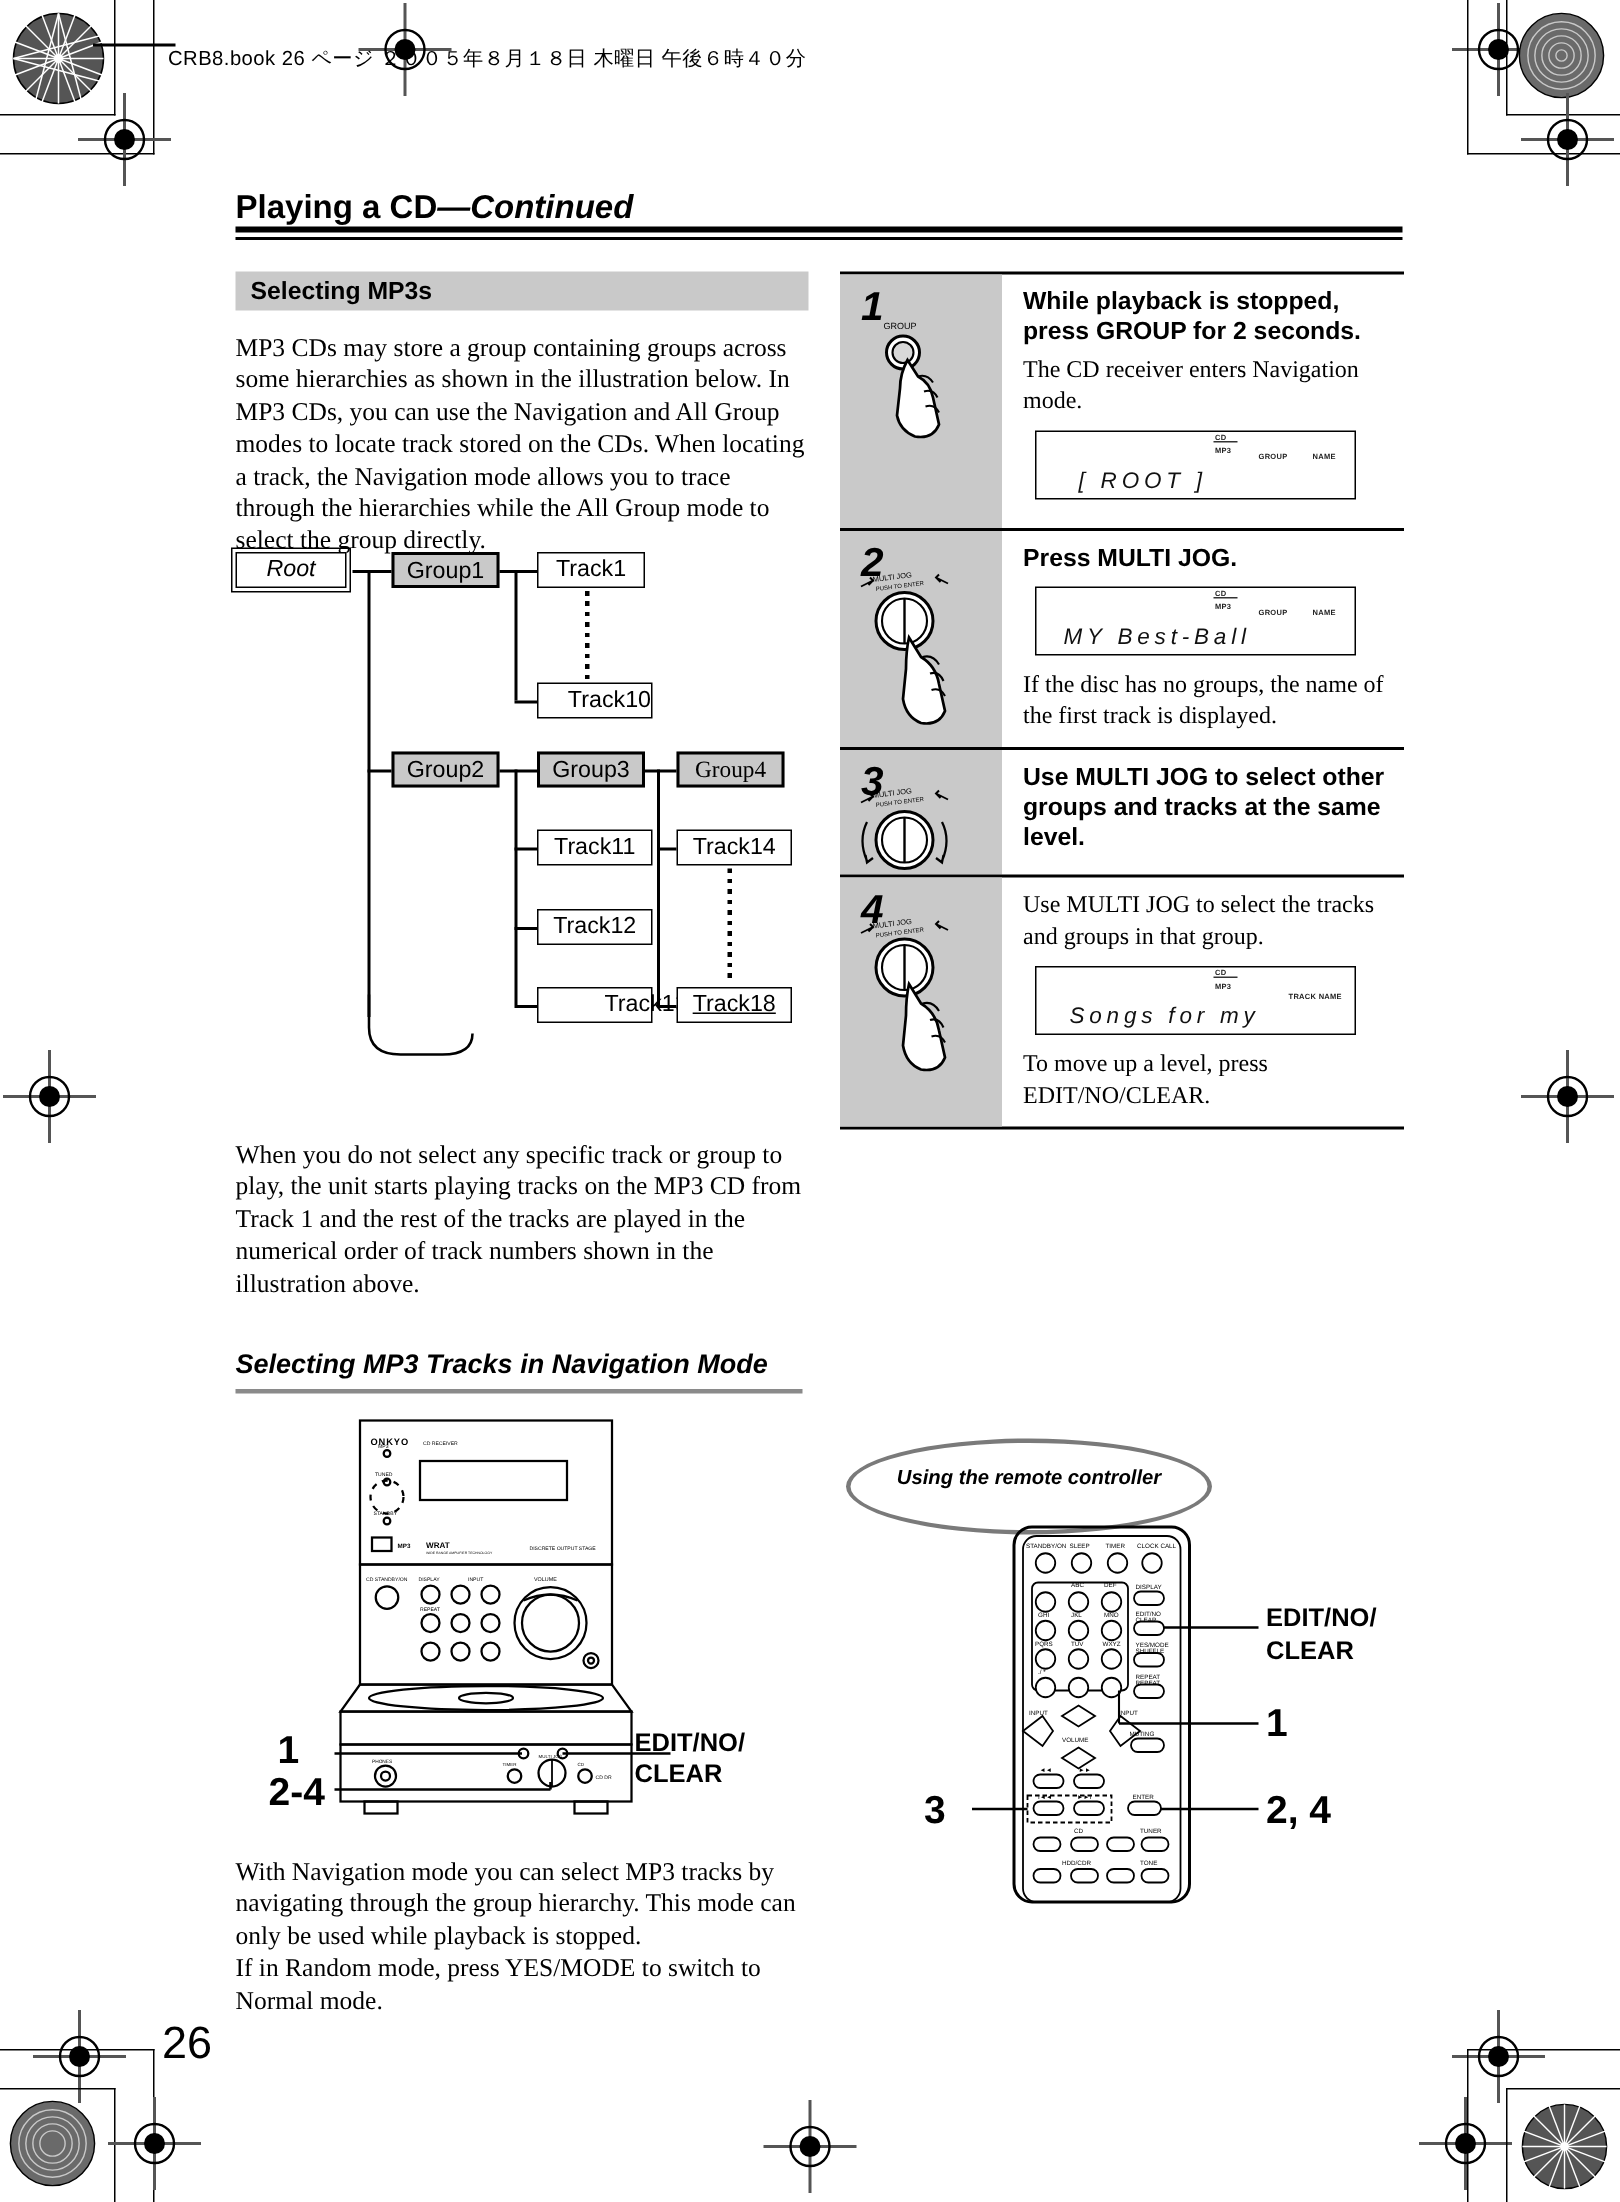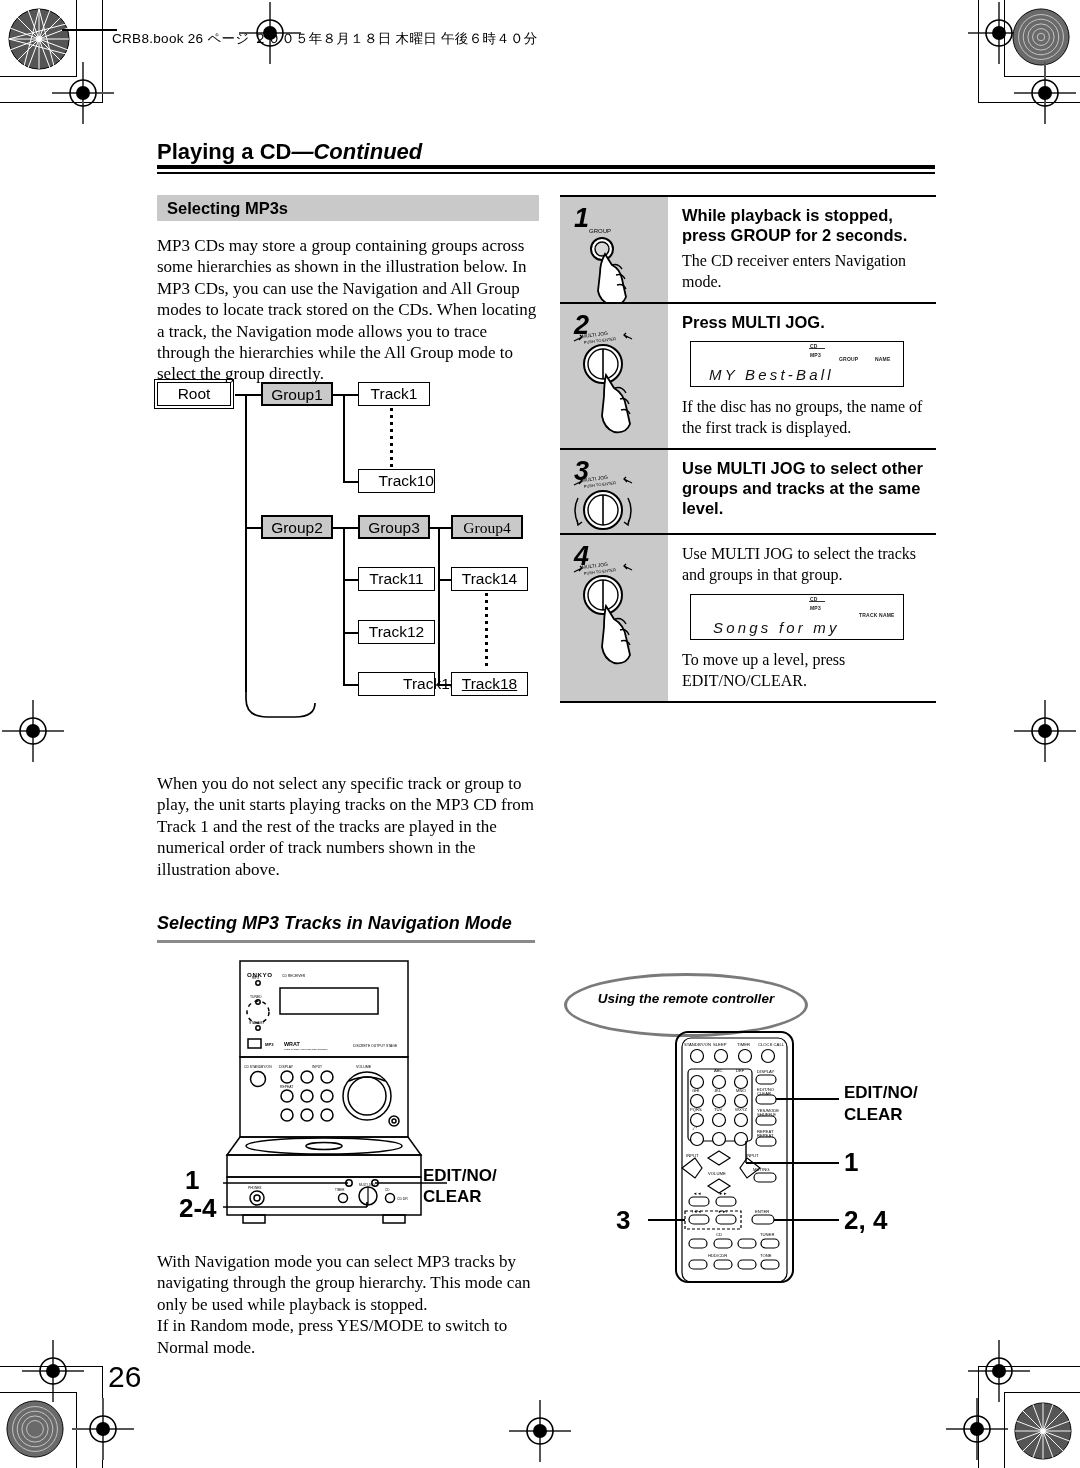--- a/index.html
+++ b/index.html
@@ -10,21 +10,21 @@
   .reg{position:absolute;pointer-events:none;}
   .reg svg{display:block;}
   .trim{position:absolute;border:1.5px solid #000;}
 
   
   .filestamp{position:absolute;left:112px;top:30px;font-family:"Liberation Sans",sans-serif;
              font-size:13.5px;letter-spacing:.3px;white-space:nowrap;}
   .stamp-rule{position:absolute;left:62px;top:29px;width:55px;height:1.5px;background:#000;}
 
   
-  .page{position:absolute;left:0;top:15px;width:1080px;height:1172px;}
+  .page{position:absolute;left:0;top:1px;width:1080px;height:1172px;}
 
   .chapter-title{position:absolute;left:157px;top:124px;
       font-family:"Liberation Sans",sans-serif;font-weight:bold;font-size:22px;}
   .chapter-title i{font-family:"Liberation Sans",sans-serif;font-style:italic;font-weight:bold;}
   .rule-thick{position:absolute;left:157px;top:150px;width:778px;height:4px;background:#000;}
   .rule-thin{position:absolute;left:157px;top:157px;width:778px;height:1.6px;background:#000;}
 
   
   .col-left{position:absolute;left:157px;top:180px;width:382px;}
   .sec-head{background:#c9c9c9;height:26px;line-height:26px;padding-left:10px;
@@ -273,21 +273,21 @@
   <div class="rule-thick"></div>
   <div class="rule-thin"></div>
 
   <div class="col-left">
     <div class="sec-head">Selecting MP3s</div>
     <p class="body-p p-mp3">MP3 CDs may store a group containing groups across some hierarchies as shown in the illustration below. In MP3 CDs, you can use the Navigation and All Group modes to locate track stored on the CDs. When locating a track, the Navigation mode allows you to trace through the hierarchies while the All Group mode to select the group directly.</p>
   </div>
 
   <div class="diagram">
 
-    <div class="node root" style="left:2px;top:5px;width:74px;">Root</div>
+    <div class="node root" style="left:2px;top:5px;width:74px;font-style:italic;">Root</div>
     <div class="node grey" style="left:106px;top:5px;width:72px;">Group1</div>
     <div class="node" style="left:203px;top:5px;width:72px;">Track1</div>
     <div class="node" style="left:203px;top:92px;width:77px;text-align:right;">Track10</div>
 
     <div class="node grey" style="left:106px;top:138px;width:72px;">Group2</div>
     <div class="node grey" style="left:203px;top:138px;width:72px;">Group3</div>
     <div class="node grey" style="left:296px;top:138px;width:72px;font-family:Liberation Serif, serif;">Group4</div>
 
     <div class="node" style="left:203px;top:190px;width:77px;">Track11</div>
     <div class="node" style="left:203px;top:243px;width:77px;">Track12</div>
@@ -443,20 +443,28 @@
           <circle cx="42" cy="28" r="7" fill="#d8d8d8" stroke="#000" stroke-width="1.4"></circle>
           <path d="M45,33 L52,44 Q60,48 62,58 L66,76 Q62,86 50,84 Q40,80 38,70 L40,52 Q40,42 45,33 Z" fill="#fff" stroke="#000" stroke-width="1.8"></path>
           <path d="M52,44 Q58,42 62,48" fill="none" stroke="#000" stroke-width="1.4"></path>
           <path d="M56,54 Q62,52 65,58" fill="none" stroke="#000" stroke-width="1.4"></path>
           <path d="M57,64 Q63,62 66,68" fill="none" stroke="#000" stroke-width="1.4"></path>
         </svg>
       </div>
       <div class="step-body">
         <p class="step-title">While playback is stopped, press GROUP for 2 seconds.</p>
         <p class="step-text">The CD receiver enters Navigation mode.</p>
+        <div class="lcd">
+          <div class="lcd-cdbar" style="left:118px;top:6px;width:16px;"></div>
+          <div class="lcd-ind" style="left:119px;top:1px;">CD</div>
+          <div class="lcd-ind" style="left:119px;top:10px;">MP3</div>
+          <div class="lcd-ind" style="left:148px;top:14px;">GROUP</div>
+          <div class="lcd-ind" style="left:184px;top:14px;">NAME</div>
+          <div class="lcd-text" style="left:28px;">[ ROOT ]</div>
+        </div>
       </div>
     </div>
 
     <div class="step">
       <div class="step-num-cell">
         <div class="step-num">2</div>
         <svg width="108" height="120" style="position:absolute;left:0;top:24px;">
           <g font-family="Liberation Sans, sans-serif" fill="#000">
             <text x="22" y="10" font-size="5" transform="rotate(-7 22 10)">MULTI JOG</text>
             <text x="24" y="16" font-size="4" transform="rotate(-7 24 16)">PUSH TO ENTER</text>

